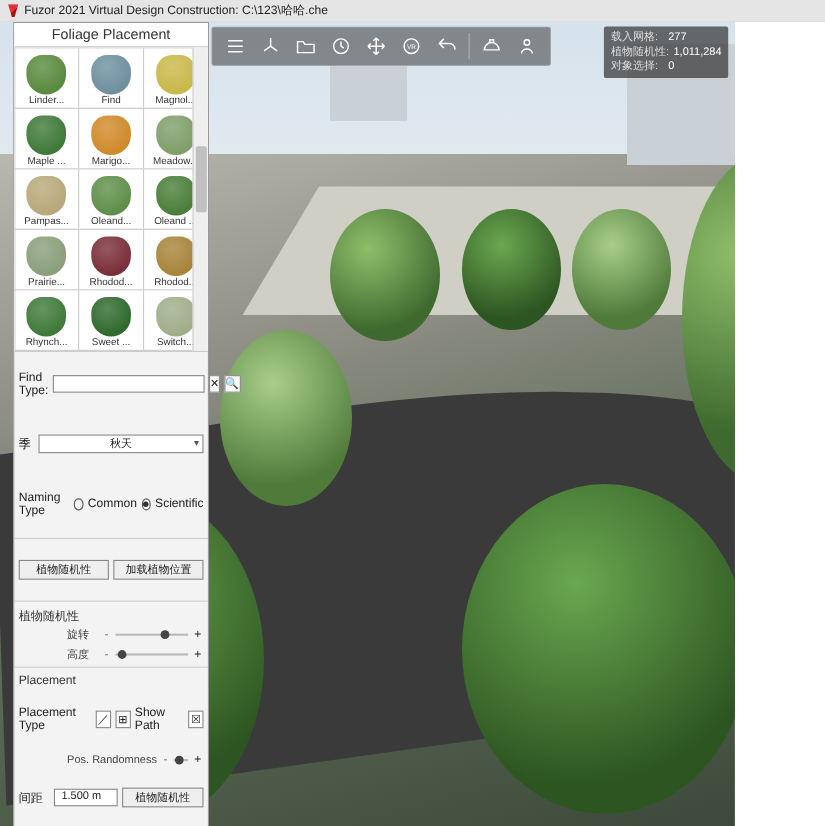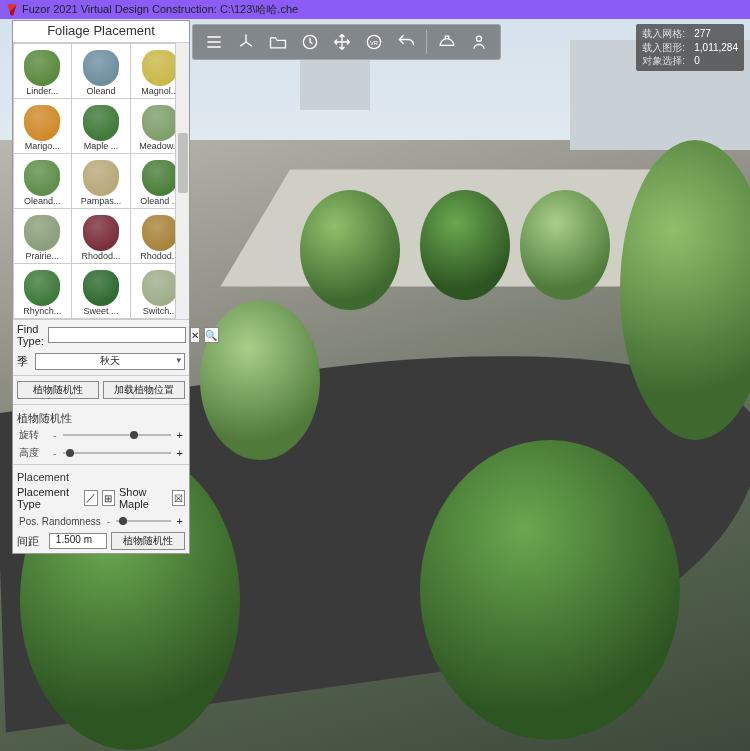--- a/index.html
+++ b/index.html
@@ -1,19 +1,19 @@
 <!DOCTYPE html>
 <html><head>
 <meta charset="utf-8">
 <style>
   * { box-sizing: border-box; margin: 0; padding: 0; font-family: "Segoe UI", Arial, sans-serif; }
   html, body { width: 750px; height: 751px; overflow: hidden; background: #fff; }
-  .titlebar { height: 20px; background: #8b5cf6; border-bottom: 1px solid #ddd; font-size: 11px; padding: 2px 6px; color: #222; display: flex; align-items: center; gap: 4px; }
+  .titlebar { height: 20px; background: #e5e5e5; border-bottom: 1px solid #ddd; font-size: 11px; padding: 2px 6px; color: #222; display: flex; align-items: center; gap: 4px; }
   .titlebar .logo { width: 12px; height: 12px; background: linear-gradient(135deg,#d33 50%,#a11 50%); clip-path: polygon(10% 0,90% 0,60% 100%,40% 100%); }
-  .workspace { position: relative; width: 750px; height: 731px; background: linear-gradient(#c8d9e6 0%, #d9e4ed 25%, #9aa89a 55%, #4a5a4a 100%); overflow: hidden; }
+  .workspace { position: relative; width: 668px; height: 731px; background: linear-gradient(#c8d9e6 0%, #d9e4ed 25%, #9aa89a 55%, #4a5a4a 100%); overflow: hidden; }
   
   .scene-sky { position:absolute; left:0; top:0; right:0; height:200px; background: linear-gradient(#d6e2ec,#e8eef3); }
   .scene-ground { position:absolute; left:0; top:120px; right:0; bottom:0; background: linear-gradient(165deg,#b8b8b0 0%, #8f8f86 30%, #5c6a56 60%, #3d4a3b 100%); }
   .scene-road { position:absolute; left:0; top:340px; width:760px; height:320px; background:#3a3a3a; transform: skewY(-6deg) rotate(-2deg); border-radius: 0 60% 40% 0 / 0 40% 60% 0; }
   .scene-plaza { position:absolute; left:260px; top:100px; width:500px; height:200px; background:#cfcfc6; transform: perspective(600px) rotateX(55deg); }
   .scene-bldg { position:absolute; background:#c9d1d6; }
   .b1 { left:570px; top:20px; width:180px; height:110px; }
   .b2 { left:300px; top:40px; width:70px; height:50px; }
   .tree { position:absolute; border-radius:50%; }
   .tree.g1 { background: radial-gradient(circle at 35% 30%, #8fbf6a, #3f6a2f 70%); }
@@ -22,32 +22,32 @@
   
   .panel { position:absolute; left:12px; top:0; width:178px; background:#f3f3f3; border:1px solid #999; font-size:11px; color:#222; }
   .panel-title { text-align:center; font-size:13px; padding:2px 0 4px; color:#333; background:#fff; }
   .thumb-scroll { height:278px; overflow:hidden; background:#fff; border-top:1px solid #ccc; border-bottom:1px solid #ccc; position:relative; }
   .thumb-grid { display:grid; grid-template-columns: repeat(3, 1fr); gap:0; }
   .thumb { border:1px solid #ccc; margin:-0.5px; display:flex; flex-direction:column; align-items:center; justify-content:flex-end; height:56px; padding:2px; cursor:pointer; background:#fff; }
   .thumb .pic { width:36px; height:36px; border-radius:40% 40% 50% 50%; }
   .thumb .lbl { font-size:9px; color:#333; white-space:nowrap; overflow:hidden; text-overflow:ellipsis; width:100%; text-align:center; }
   .scrollbar { position:absolute; right:0; top:0; width:14px; height:100%; background:#efefef; border-left:1px solid #ccc; }
   .scrollbar .thumb-bar { position:absolute; left:2px; width:10px; top:90px; height:60px; background:#c0c0c0; border-radius:2px; }
-  .row { display:flex; align-items:center; gap:4px; padding:3px 4px; }
+  .row { display:flex; align-items:center; gap:4px; padding:17px 4px; }
   .row label, .row span.lbl { font-size:11px; }
   .field { flex:1; height:16px; border:1px solid #888; background:#fff; font-size:10px; padding:0 2px; }
   .iconbtn { width:16px; height:16px; border:1px solid #888; background:#f8f8f8; display:flex; align-items:center; justify-content:center; font-size:10px; cursor:pointer; }
   .select { flex:1; height:17px; border:1px solid #888; background:#fff; font-size:10px; text-align:center; position:relative; }
   .select::after { content:"▾"; position:absolute; right:3px; top:1px; font-size:9px; color:#555; }
   .radio { width:11px; height:11px; border:1px solid #555; border-radius:50%; display:inline-flex; align-items:center; justify-content:center; }
   .radio.checked::after { content:""; width:5px; height:5px; background:#333; border-radius:50%; }
   .btn { flex:1; height:18px; border:1px solid #888; background:#efefef; font-size:10px; display:flex; align-items:center; justify-content:center; cursor:pointer; }
   .section-title { font-size:11px; padding:4px 4px 0; color:#333; }
   .slider-row { display:flex; align-items:center; gap:6px; padding:2px 6px; }
-  .slider-row .slabel { width:28px; font-size:10px; color:#444; }
+  .slider-row .slabel { width:28px; font-size:10px; color:#444;margin-left:42px; }
   .slider { flex:1; height:12px; position:relative; }
   .slider .track { position:absolute; left:0; right:0; top:5px; height:2px; background:#bbb; }
   .slider .knob { position:absolute; top:2px; width:8px; height:8px; background:#444; border-radius:50%; }
   .checkbox { width:11px; height:11px; border:1px solid #555; background:#fff; display:inline-block; }
   .numbox { width:58px; height:16px; border:1px solid #888; background:#eee; font-size:10px; text-align:right; padding:0 14px 0 2px; position:relative; color:#777; }
   .icon-toggle { width:16px; height:16px; border:1px solid #888; background:#fff; display:flex; align-items:center; justify-content:center; font-size:10px; cursor:pointer; }
   hr.sep { border:none; border-top:1px solid #ccc; margin:2px 0; }
   
   .toolbar { position:absolute; left:192px; top:4px; height:36px; display:flex; align-items:center; gap:2px; background:rgba(60,60,60,0.55); border:1px solid rgba(255,255,255,0.25); border-radius:3px; padding:0 6px; }
   .tbtn { width:30px; height:30px; display:flex; align-items:center; justify-content:center; color:#fff; cursor:pointer; border-radius:2px; }
@@ -85,45 +85,45 @@
     <div class="panel-title">Foliage Placement</div>
 
     <div class="thumb-scroll">
       <div class="thumb-grid" id="thumb-grid">
           <div class="thumb">
             <div class="pic" style="background:radial-gradient(circle at 40% 30%, #5a8a3fcc, #5a8a3f 70%)"></div>
             <div class="lbl">Linder...</div>
           </div>
           <div class="thumb">
             <div class="pic" style="background:radial-gradient(circle at 40% 30%, #6f8f9fcc, #6f8f9f 70%)"></div>
-            <div class="lbl">Oleand</div>
+            <div class="lbl">Find</div>
           </div>
           <div class="thumb">
             <div class="pic" style="background:radial-gradient(circle at 40% 30%, #c9b84acc, #c9b84a 70%)"></div>
             <div class="lbl">Magnol...</div>
           </div>
           <div class="thumb">
+            <div class="pic" style="background:radial-gradient(circle at 40% 30%, #3f7a38cc, #3f7a38 70%)"></div>
+            <div class="lbl">Maple ...</div>
+          </div>
+          <div class="thumb">
             <div class="pic" style="background:radial-gradient(circle at 40% 30%, #d08a2acc, #d08a2a 70%)"></div>
             <div class="lbl">Marigo...</div>
           </div>
           <div class="thumb">
-            <div class="pic" style="background:radial-gradient(circle at 40% 30%, #3f7a38cc, #3f7a38 70%)"></div>
-            <div class="lbl">Maple ...</div>
-          </div>
-          <div class="thumb">
             <div class="pic" style="background:radial-gradient(circle at 40% 30%, #7f9f6acc, #7f9f6a 70%)"></div>
             <div class="lbl">Meadow...</div>
           </div>
           <div class="thumb">
+            <div class="pic" style="background:radial-gradient(circle at 40% 30%, #b8a87acc, #b8a87a 70%)"></div>
+            <div class="lbl">Pampas...</div>
+          </div>
+          <div class="thumb">
             <div class="pic" style="background:radial-gradient(circle at 40% 30%, #5f8f4acc, #5f8f4a 70%)"></div>
             <div class="lbl">Oleand...</div>
-          </div>
-          <div class="thumb">
-            <div class="pic" style="background:radial-gradient(circle at 40% 30%, #b8a87acc, #b8a87a 70%)"></div>
-            <div class="lbl">Pampas...</div>
           </div>
           <div class="thumb">
             <div class="pic" style="background:radial-gradient(circle at 40% 30%, #4a7f3acc, #4a7f3a 70%)"></div>
             <div class="lbl">Oleand ...</div>
           </div>
           <div class="thumb">
             <div class="pic" style="background:radial-gradient(circle at 40% 30%, #8a9f7acc, #8a9f7a 70%)"></div>
             <div class="lbl">Prairie...</div>
           </div>
           <div class="thumb">
@@ -157,20 +157,27 @@
       <input class="field" value="" style="">
       <div class="iconbtn">✕</div>
       <div class="iconbtn">🔍</div>
     </div>
 
     <div class="row">
       <span class="lbl" style="width:14px">季</span>
       <div class="select"><span>秋天</span></div>
     </div>
 
+    <div class="row">
+      <span class="lbl">Naming Type</span>
+      <span class="radio"></span>
+      <span class="lbl">Common</span>
+      <span class="radio checked"></span>
+      <span class="lbl">Scientific</span>
+    </div>
 
     <hr class="sep">
 
     <div class="row">
       <div class="btn">植物随机性</div>
       <div class="btn">加载植物位置</div>
     </div>
 
     <hr class="sep">
 
@@ -195,21 +202,21 @@
     </div>
 
 
     <hr class="sep">
 
     <div class="section-title">Placement</div>
     <div class="row">
       <span class="lbl">Placement Type</span>
       <div class="icon-toggle">／</div>
       <div class="icon-toggle">⊞</div>
-      <span class="lbl">Show Maple</span>
+      <span class="lbl">Show Path</span>
       <div class="icon-toggle">☒</div>
     </div>
     <div class="slider-row">
       <span class="slabel" style="width:auto">Pos. Randomness</span>
       <span style="font-size:11px;color:#777">-</span>
       <div class="slider">
           <div class="track"></div>
           <div class="knob" style="left:4%"></div>
         </div>
       <span class="plus">+</span>
@@ -274,21 +281,21 @@
         </svg>
       </div>
   </div>
 
   <div class="stats" id="stats-box">
       <div class="srow">
         <span class="k">载入网格:</span>
         <span>277</span>
       </div>
       <div class="srow">
-        <span class="k">载入图形:</span>
+        <span class="k">植物随机性:</span>
         <span>1,011,284</span>
       </div>
       <div class="srow">
         <span class="k">对象选择:</span>
         <span>0</span>
       </div>
     </div>
 </div>
 
 </body></html>

